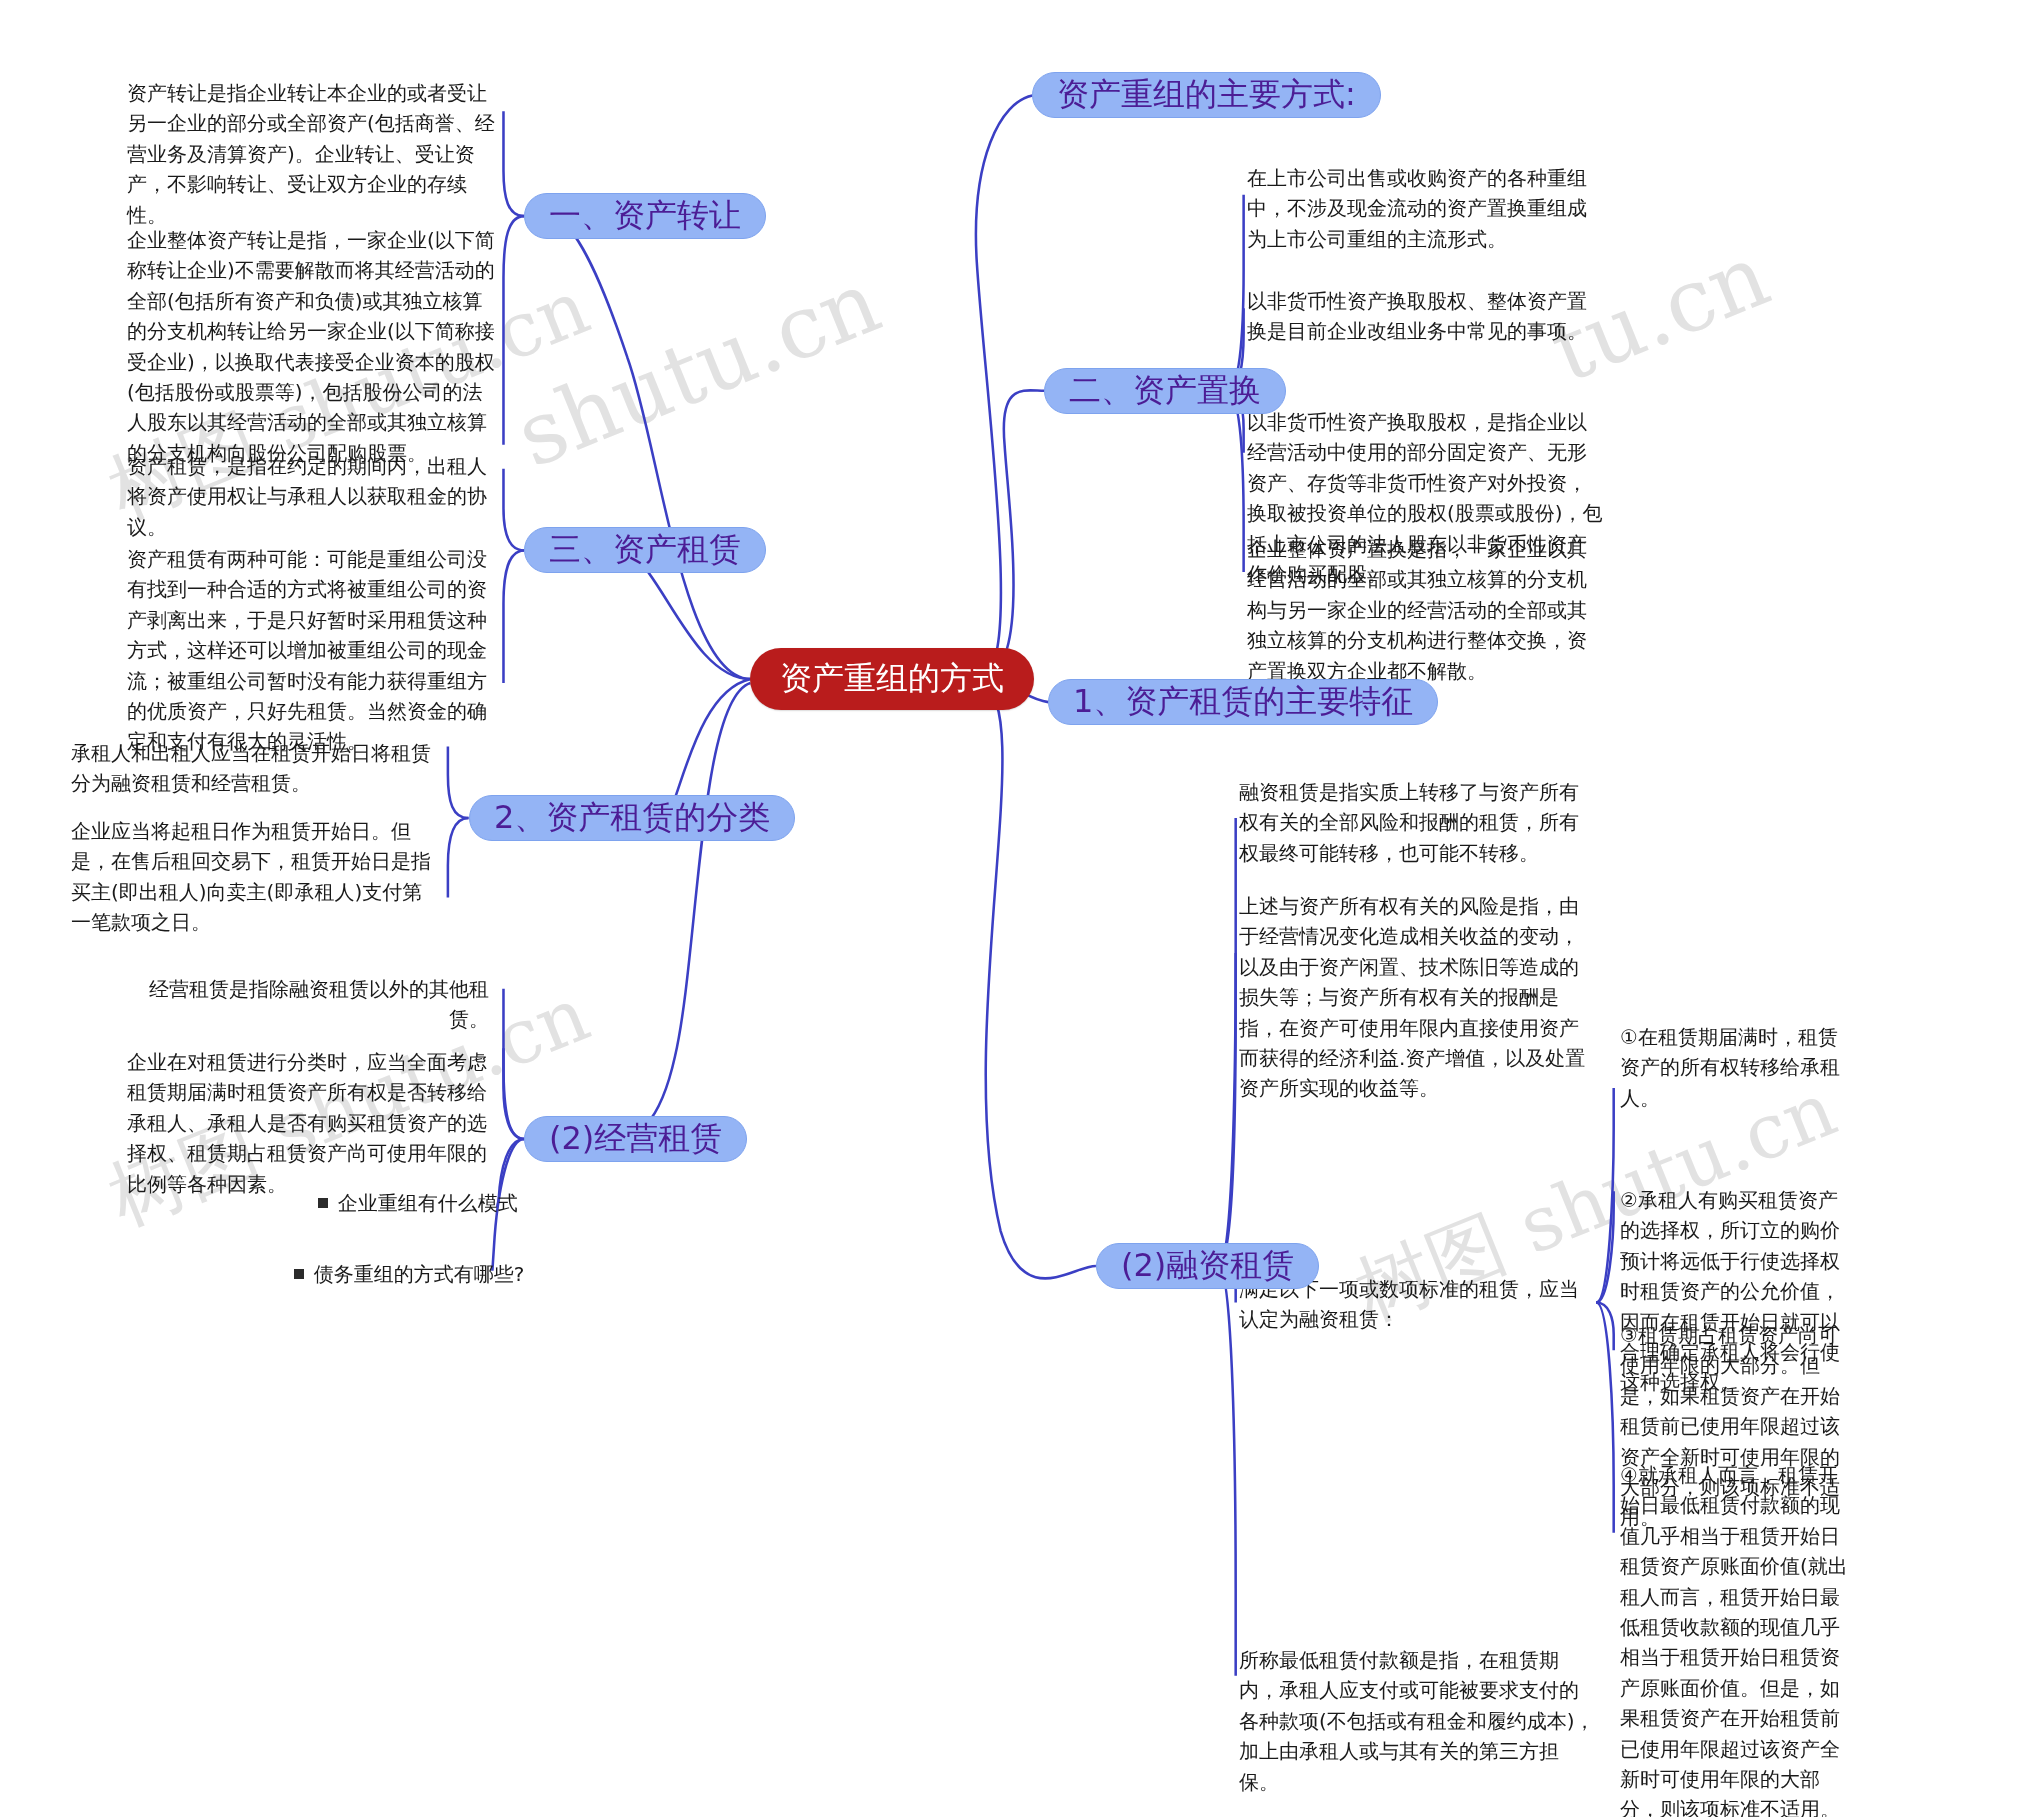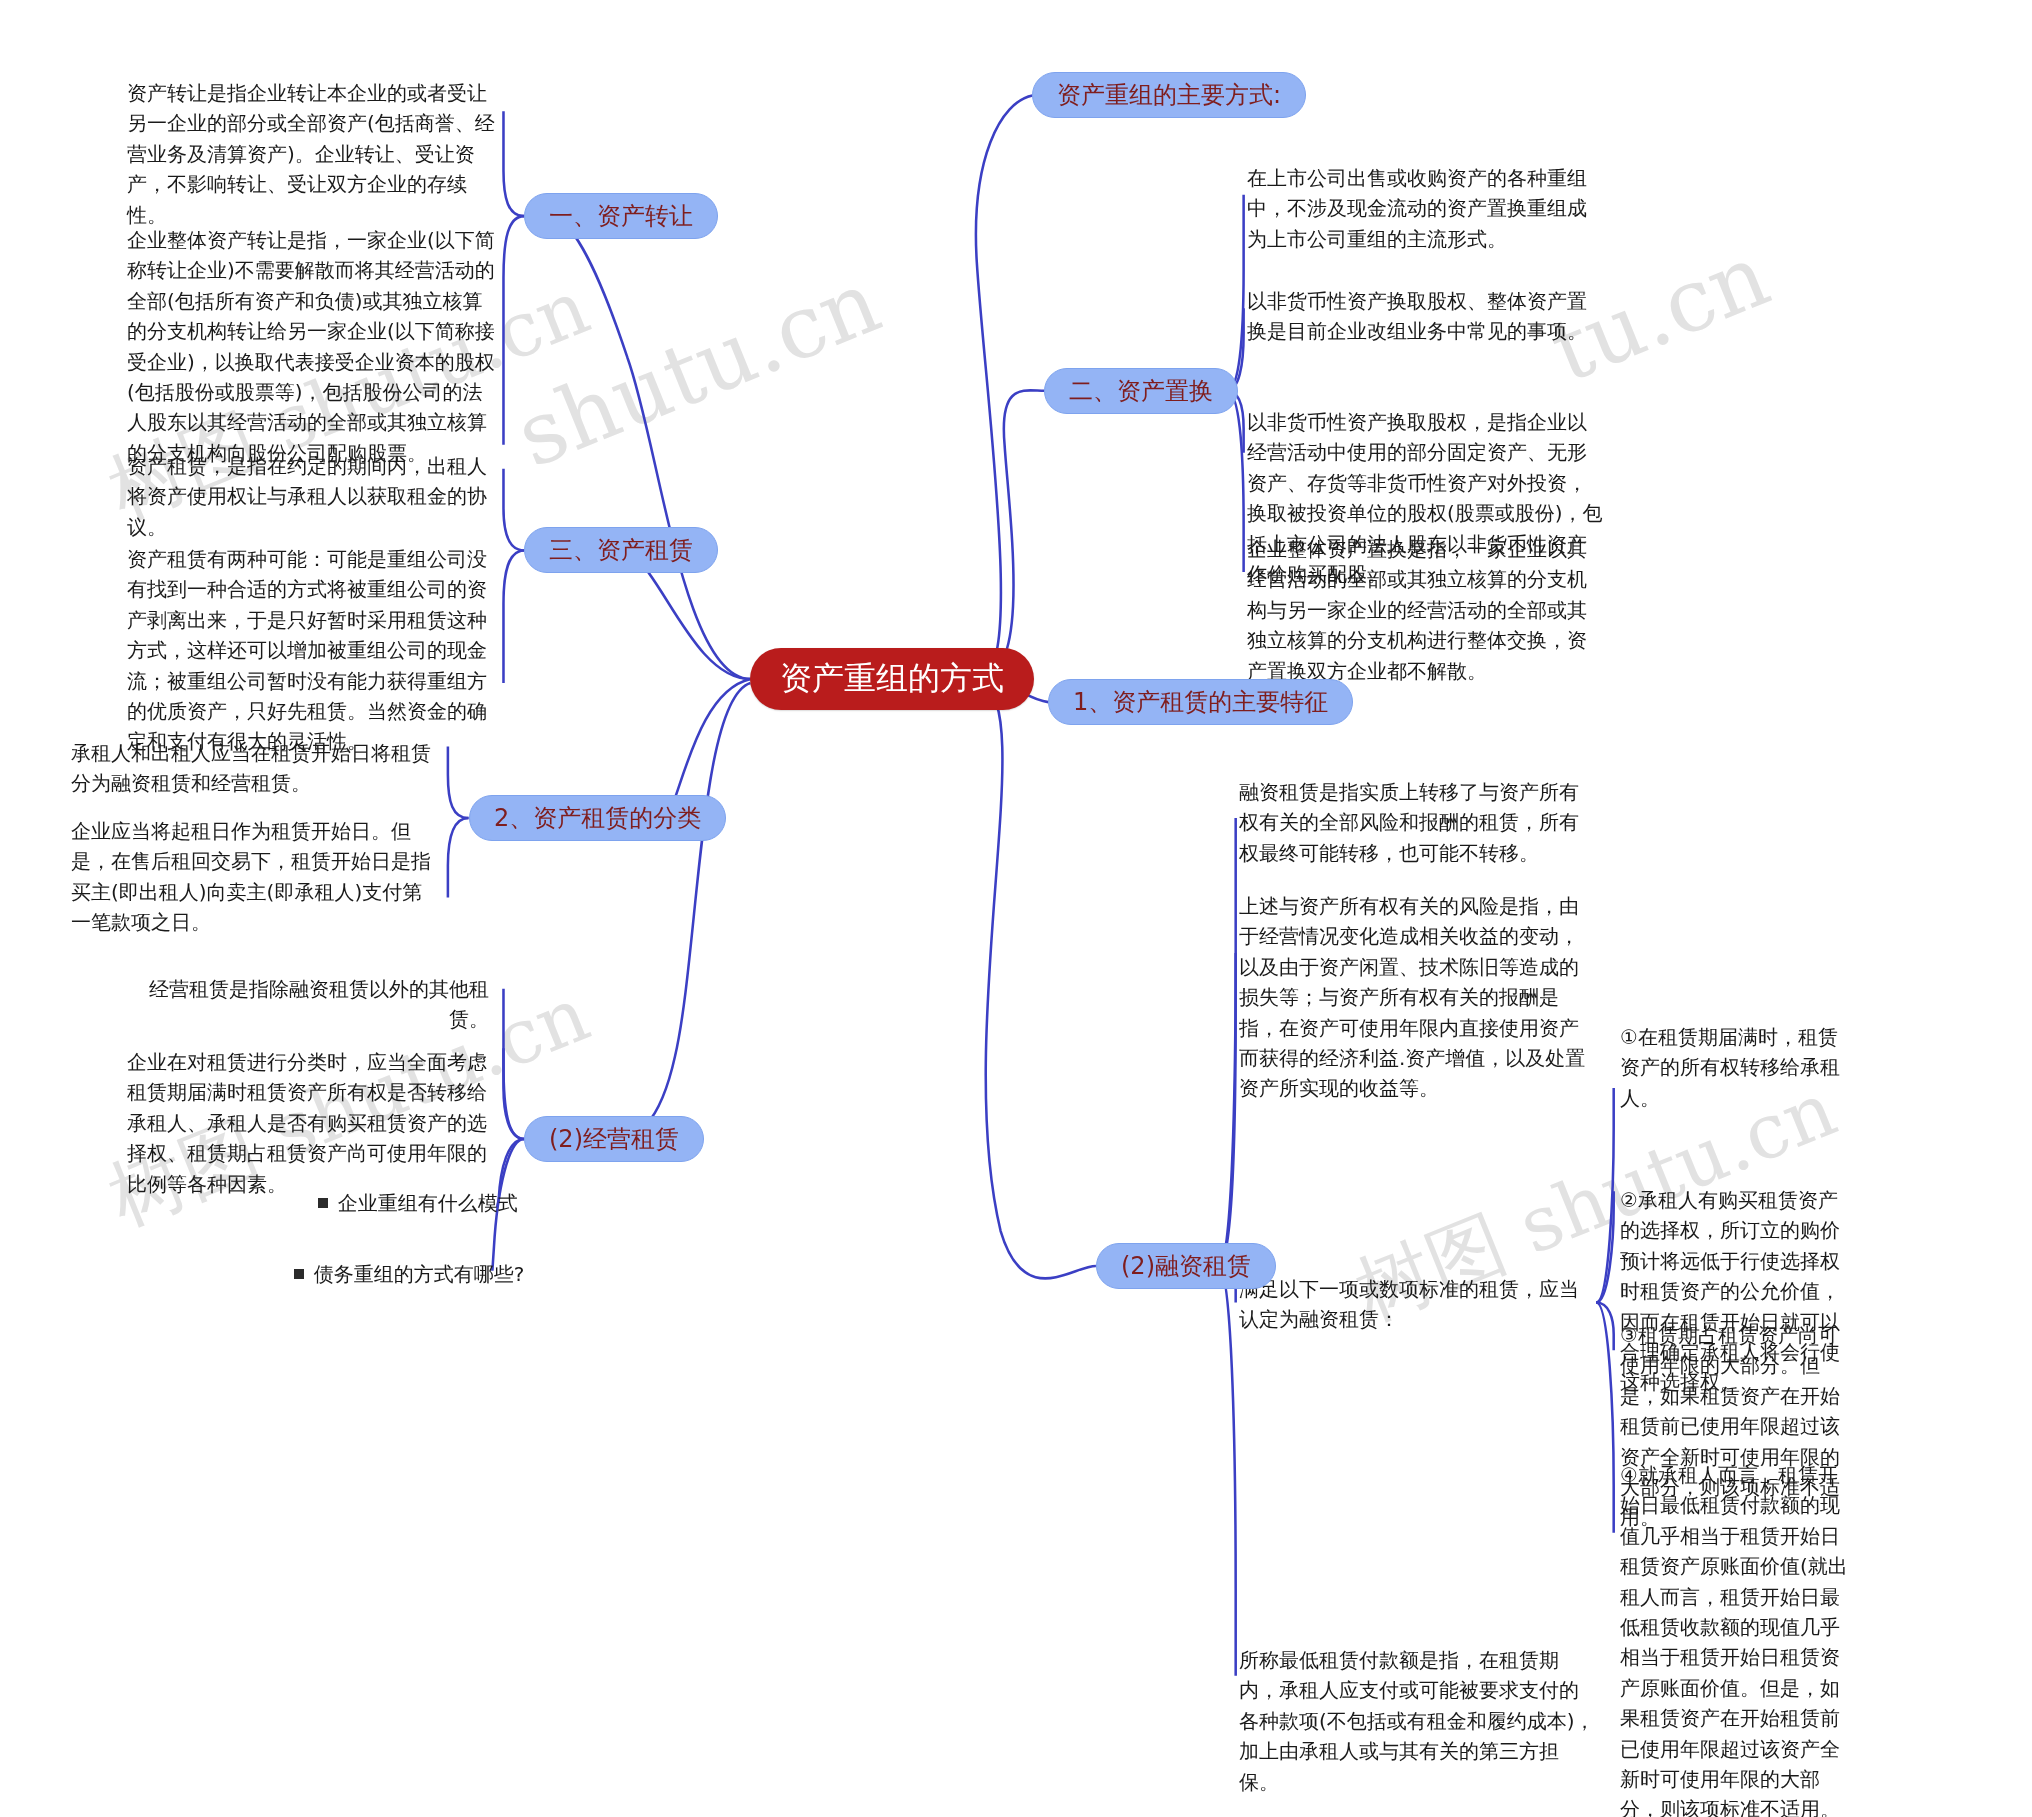--- a/index.html
+++ b/index.html
@@ -35,22 +35,22 @@
   .node.root{
     background:#b91c1c;
     color:#ffffff;
     font-size:32px;
     padding:0 30px;
     height:62px;
     box-shadow:0 0.8px 1.6px rgba(0,0,0,.18);
   }
   .node.branch{
     background:#94b4f5;
-    color:#7f1d1d;
-    font-size:24px;
+    color:#4c1d95;
+    font-size:32px;
     padding:0 24px;
     height:46px;
     border:0.8px solid #7ea3ee;
   }
 
   .txt{
     position:absolute;
     z-index:2;
     color:#1a1a1a;
     font-size:20px;

